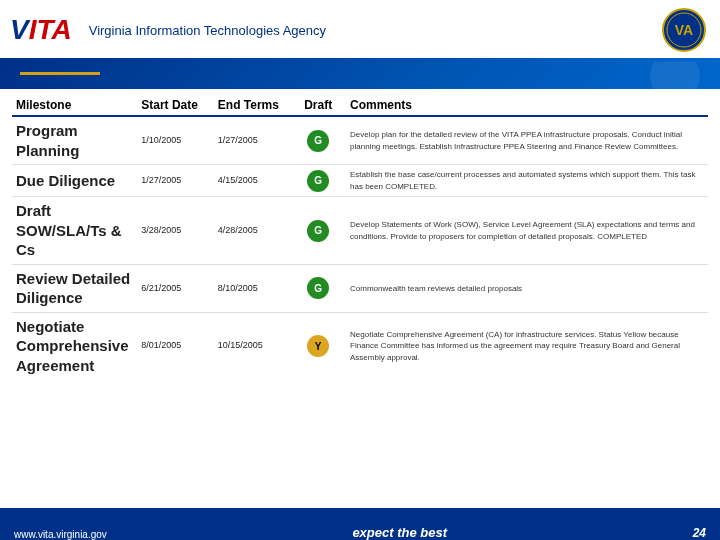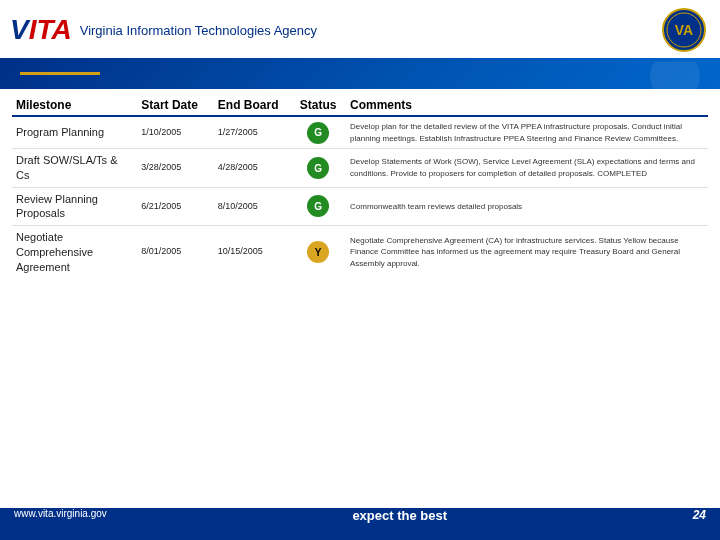--- a/index.html
+++ b/index.html
@@ -40,21 +40,21 @@
       font-size: 28px;
       font-weight: 900;
       color: #cc0000;
       font-style: italic;
       line-height: 1;
     }
     .agency-name {
       font-size: 13px;
       color: #003087;
       font-weight: normal;
-      margin-left: 0;
+      margin-left: 9px;
     }
     .va-seal {
       width: 44px;
       height: 44px;
     }
 
     
     .accent-bar {
       height: 4px;
       background: linear-gradient(90deg, #003087 0%, #0066cc 100%);
@@ -118,22 +118,22 @@
       margin-left: 44px;
     }
     tbody td {
       padding: 4px 4px;
       vertical-align: middle;
       color: #222;
       font-size: 9px;
       line-height: 1.3;
     }
     .milestone-name {
-      font-weight: normal;
-      font-size: 11px;
+      font-weight: bold;
+      font-size: 15px;
     }
     .status-circle {
       width: 22px;
       height: 22px;
       border-radius: 50%;
       display: flex;
       align-items: center;
       justify-content: center;
       font-weight: bold;
       font-size: 10px;
@@ -150,31 +150,32 @@
 
     
     .footer {
       position: absolute;
       bottom: 0;
       left: 0;
       right: 0;
       height: 32px;
       background: #003087;
       display: flex;
-      align-items: flex-start;
+      align-items: flex-end;
       justify-content: space-between;
       padding: 0 14px;
     }
     .footer-url {
       color: #fff;
       font-size: 10px;
     }
     .footer-tagline {
       color: #fff;
       font-size: 13px;
+      font-style: italic;
       font-weight: bold;
     }
     .footer-page {
       color: #fff;
       font-size: 12px;
       font-weight: bold;
       font-style: italic;
     }
   </style>
 </head>
@@ -201,55 +202,68 @@
 <div class="title-bar">
   <div class="gold-line"></div>
 </div>
 
 <div class="table-area">
   <table>
     <thead>
       <tr>
         <th style="width:18%">Milestone</th>
         <th style="width:11%">Start Date</th>
-        <th style="width:11%">End Board</th>
-        <th style="width:8%;text-align:center;">Status</th>
+        <th style="width:11%">End Terms</th>
+        <th style="width:8%;text-align:center;">Draft</th>
         <th style="width:52%">Comments</th>
       </tr>
     </thead>
     <tbody id="table-body">
     <tr>
       <td>
         <span class="milestone-name">Program Planning</span>
       </td>
       <td>1/10/2005</td>
       <td>1/27/2005</td>
       <td style="text-align:center;">
         <div class="status-circle status-green">G</div>
       </td>
       <td>
         <span class="comment-text">Develop plan for the detailed review of the VITA PPEA infrastructure proposals. Conduct initial planning meetings. Establish Infrastructure PPEA Steering and Finance Review Committees.</span>
       </td>
     </tr>
         <tr>
       <td>
+        <span class="milestone-name">Due Diligence</span>
+      </td>
+      <td>1/27/2005</td>
+      <td>4/15/2005</td>
+      <td style="text-align:center;">
+        <div class="status-circle status-green">G</div>
+      </td>
+      <td>
+        <span class="comment-text">Establish the base case/current processes and automated systems which support them. This task has been COMPLETED.</span>
+      </td>
+    </tr>
+        <tr>
+      <td>
         <span class="milestone-name">Draft SOW/SLA/Ts &amp; Cs</span>
       </td>
       <td>3/28/2005</td>
       <td>4/28/2005</td>
       <td style="text-align:center;">
         <div class="status-circle status-green">G</div>
       </td>
       <td>
         <span class="comment-text">Develop Statements of Work (SOW), Service Level Agreement (SLA) expectations and terms and conditions. Provide to proposers for completion of detailed proposals. COMPLETED</span>
       </td>
     </tr>
         <tr>
       <td>
-        <span class="milestone-name">Review Planning Proposals</span>
+        <span class="milestone-name">Review Detailed Diligence</span>
       </td>
       <td>6/21/2005</td>
       <td>8/10/2005</td>
       <td style="text-align:center;">
         <div class="status-circle status-green">G</div>
       </td>
       <td>
         <span class="comment-text">Commonwealth team reviews detailed proposals</span>
       </td>
     </tr>

